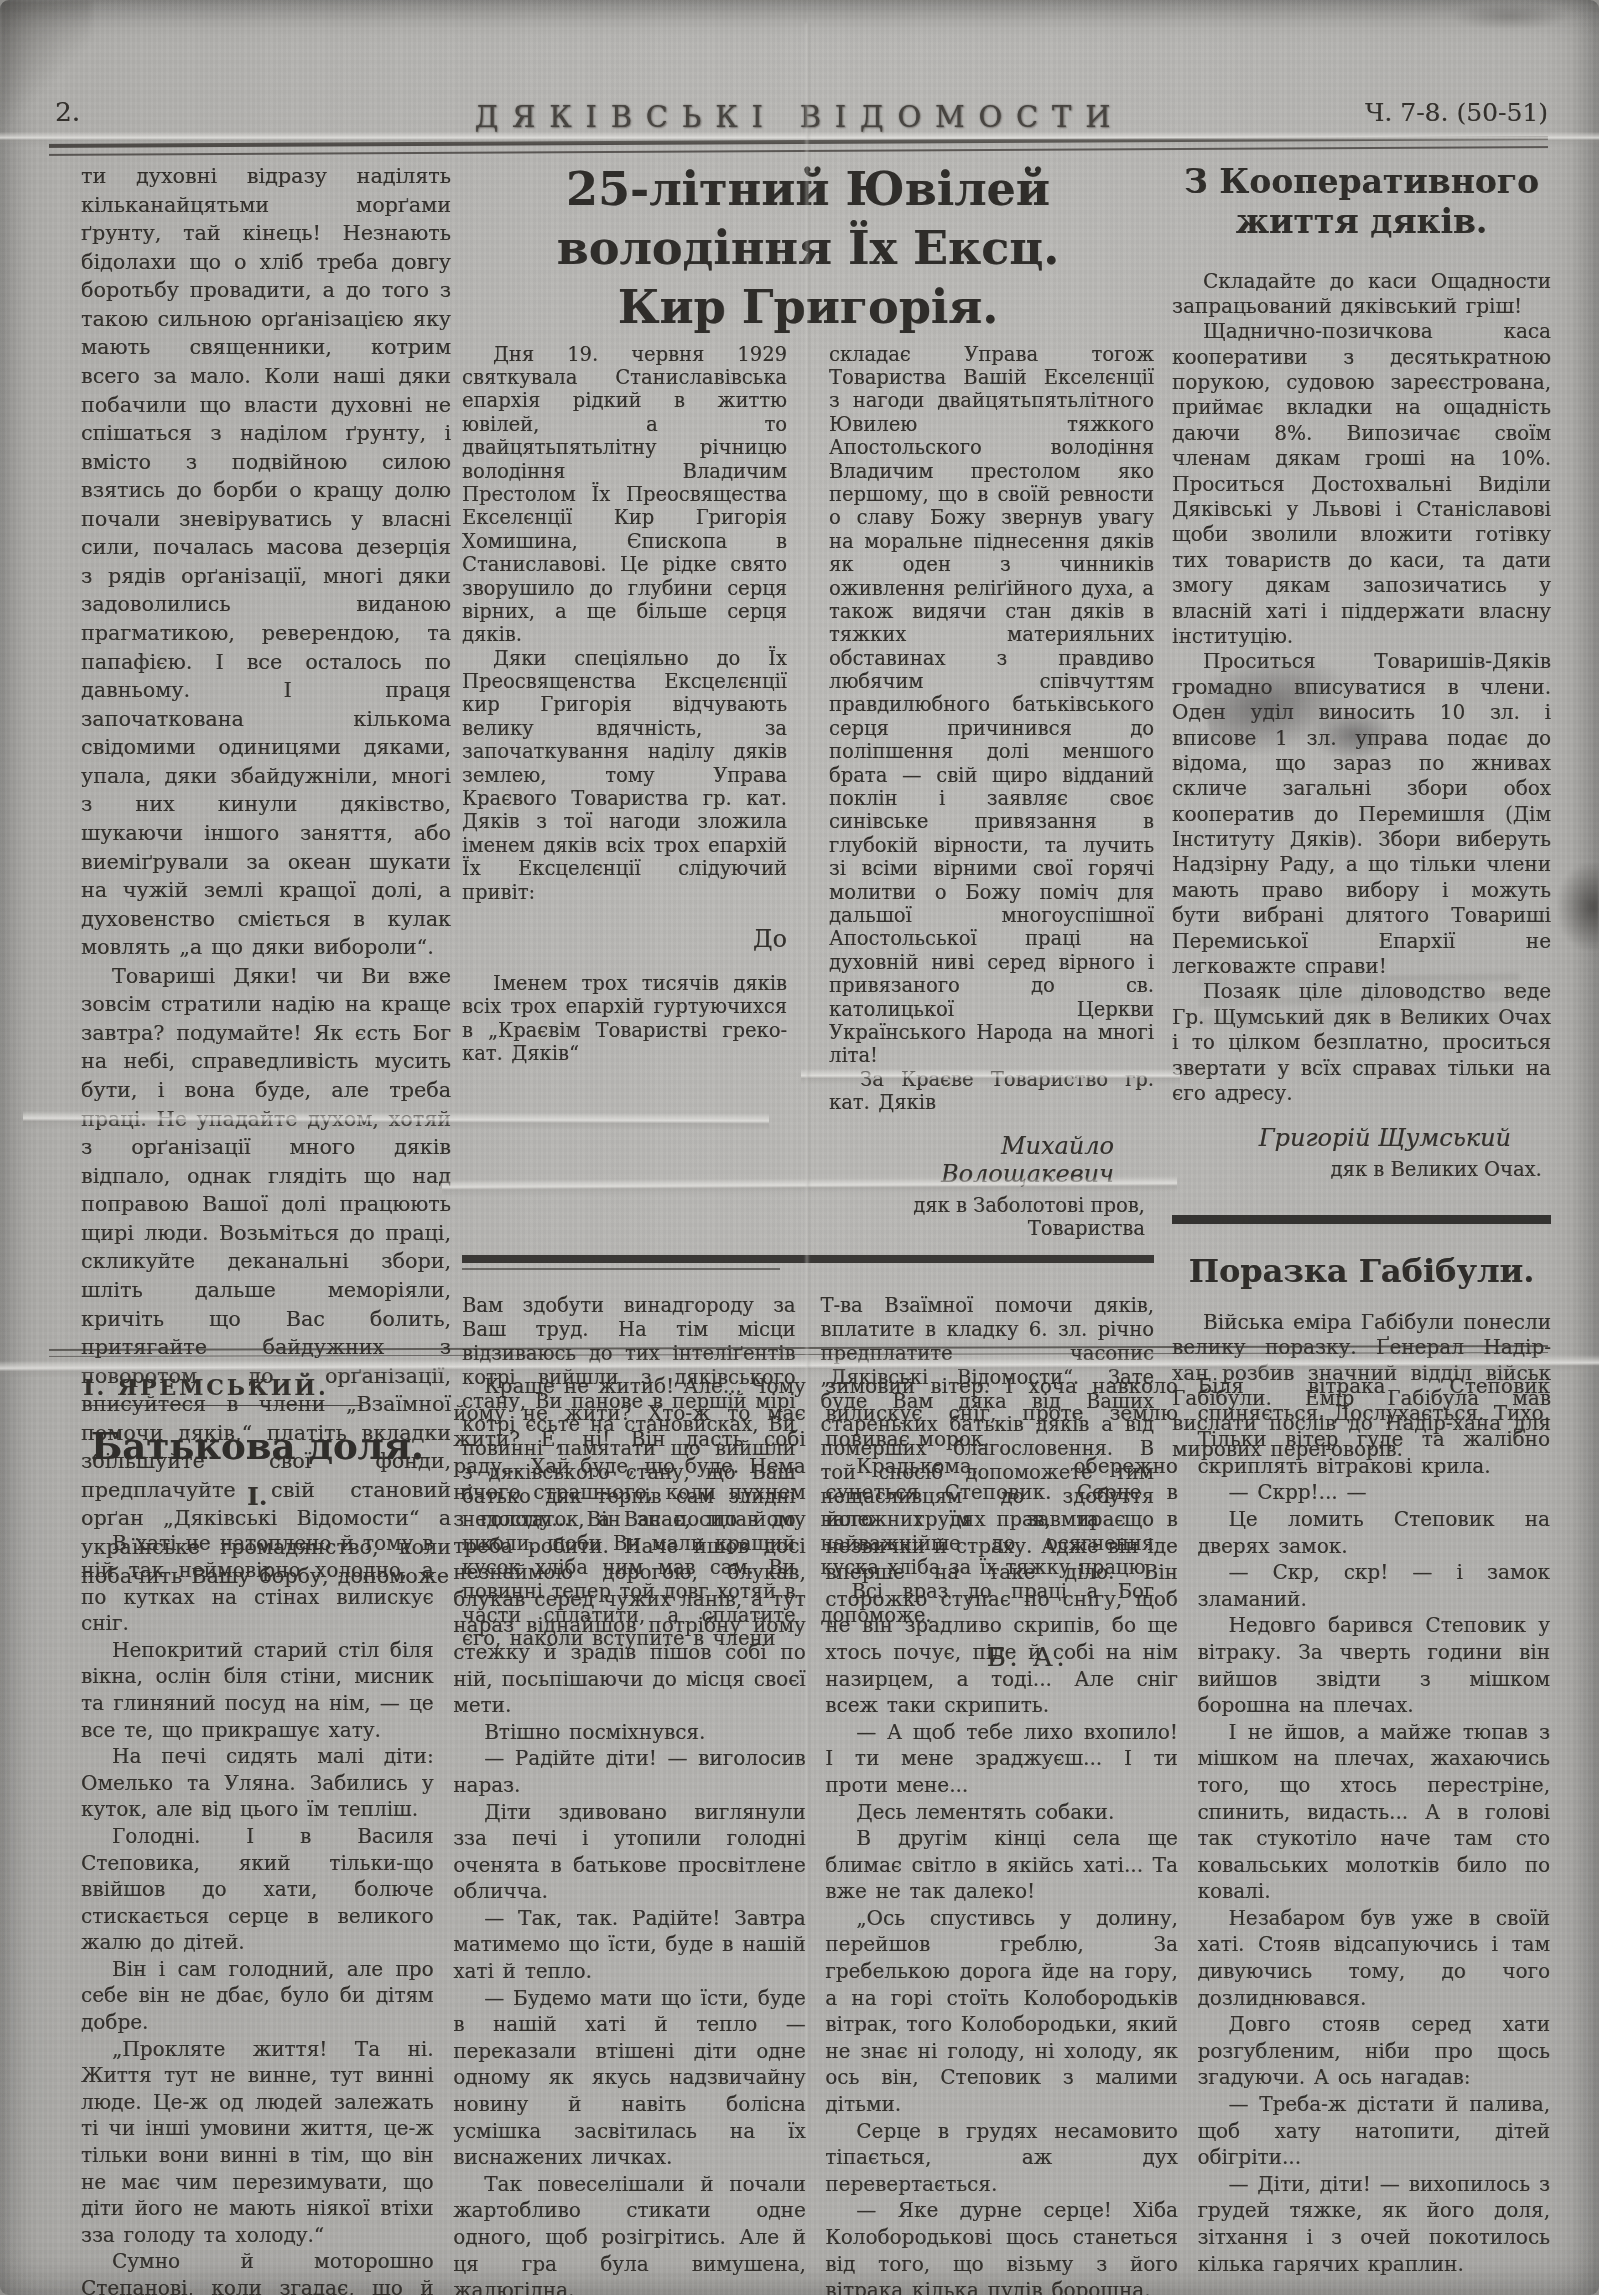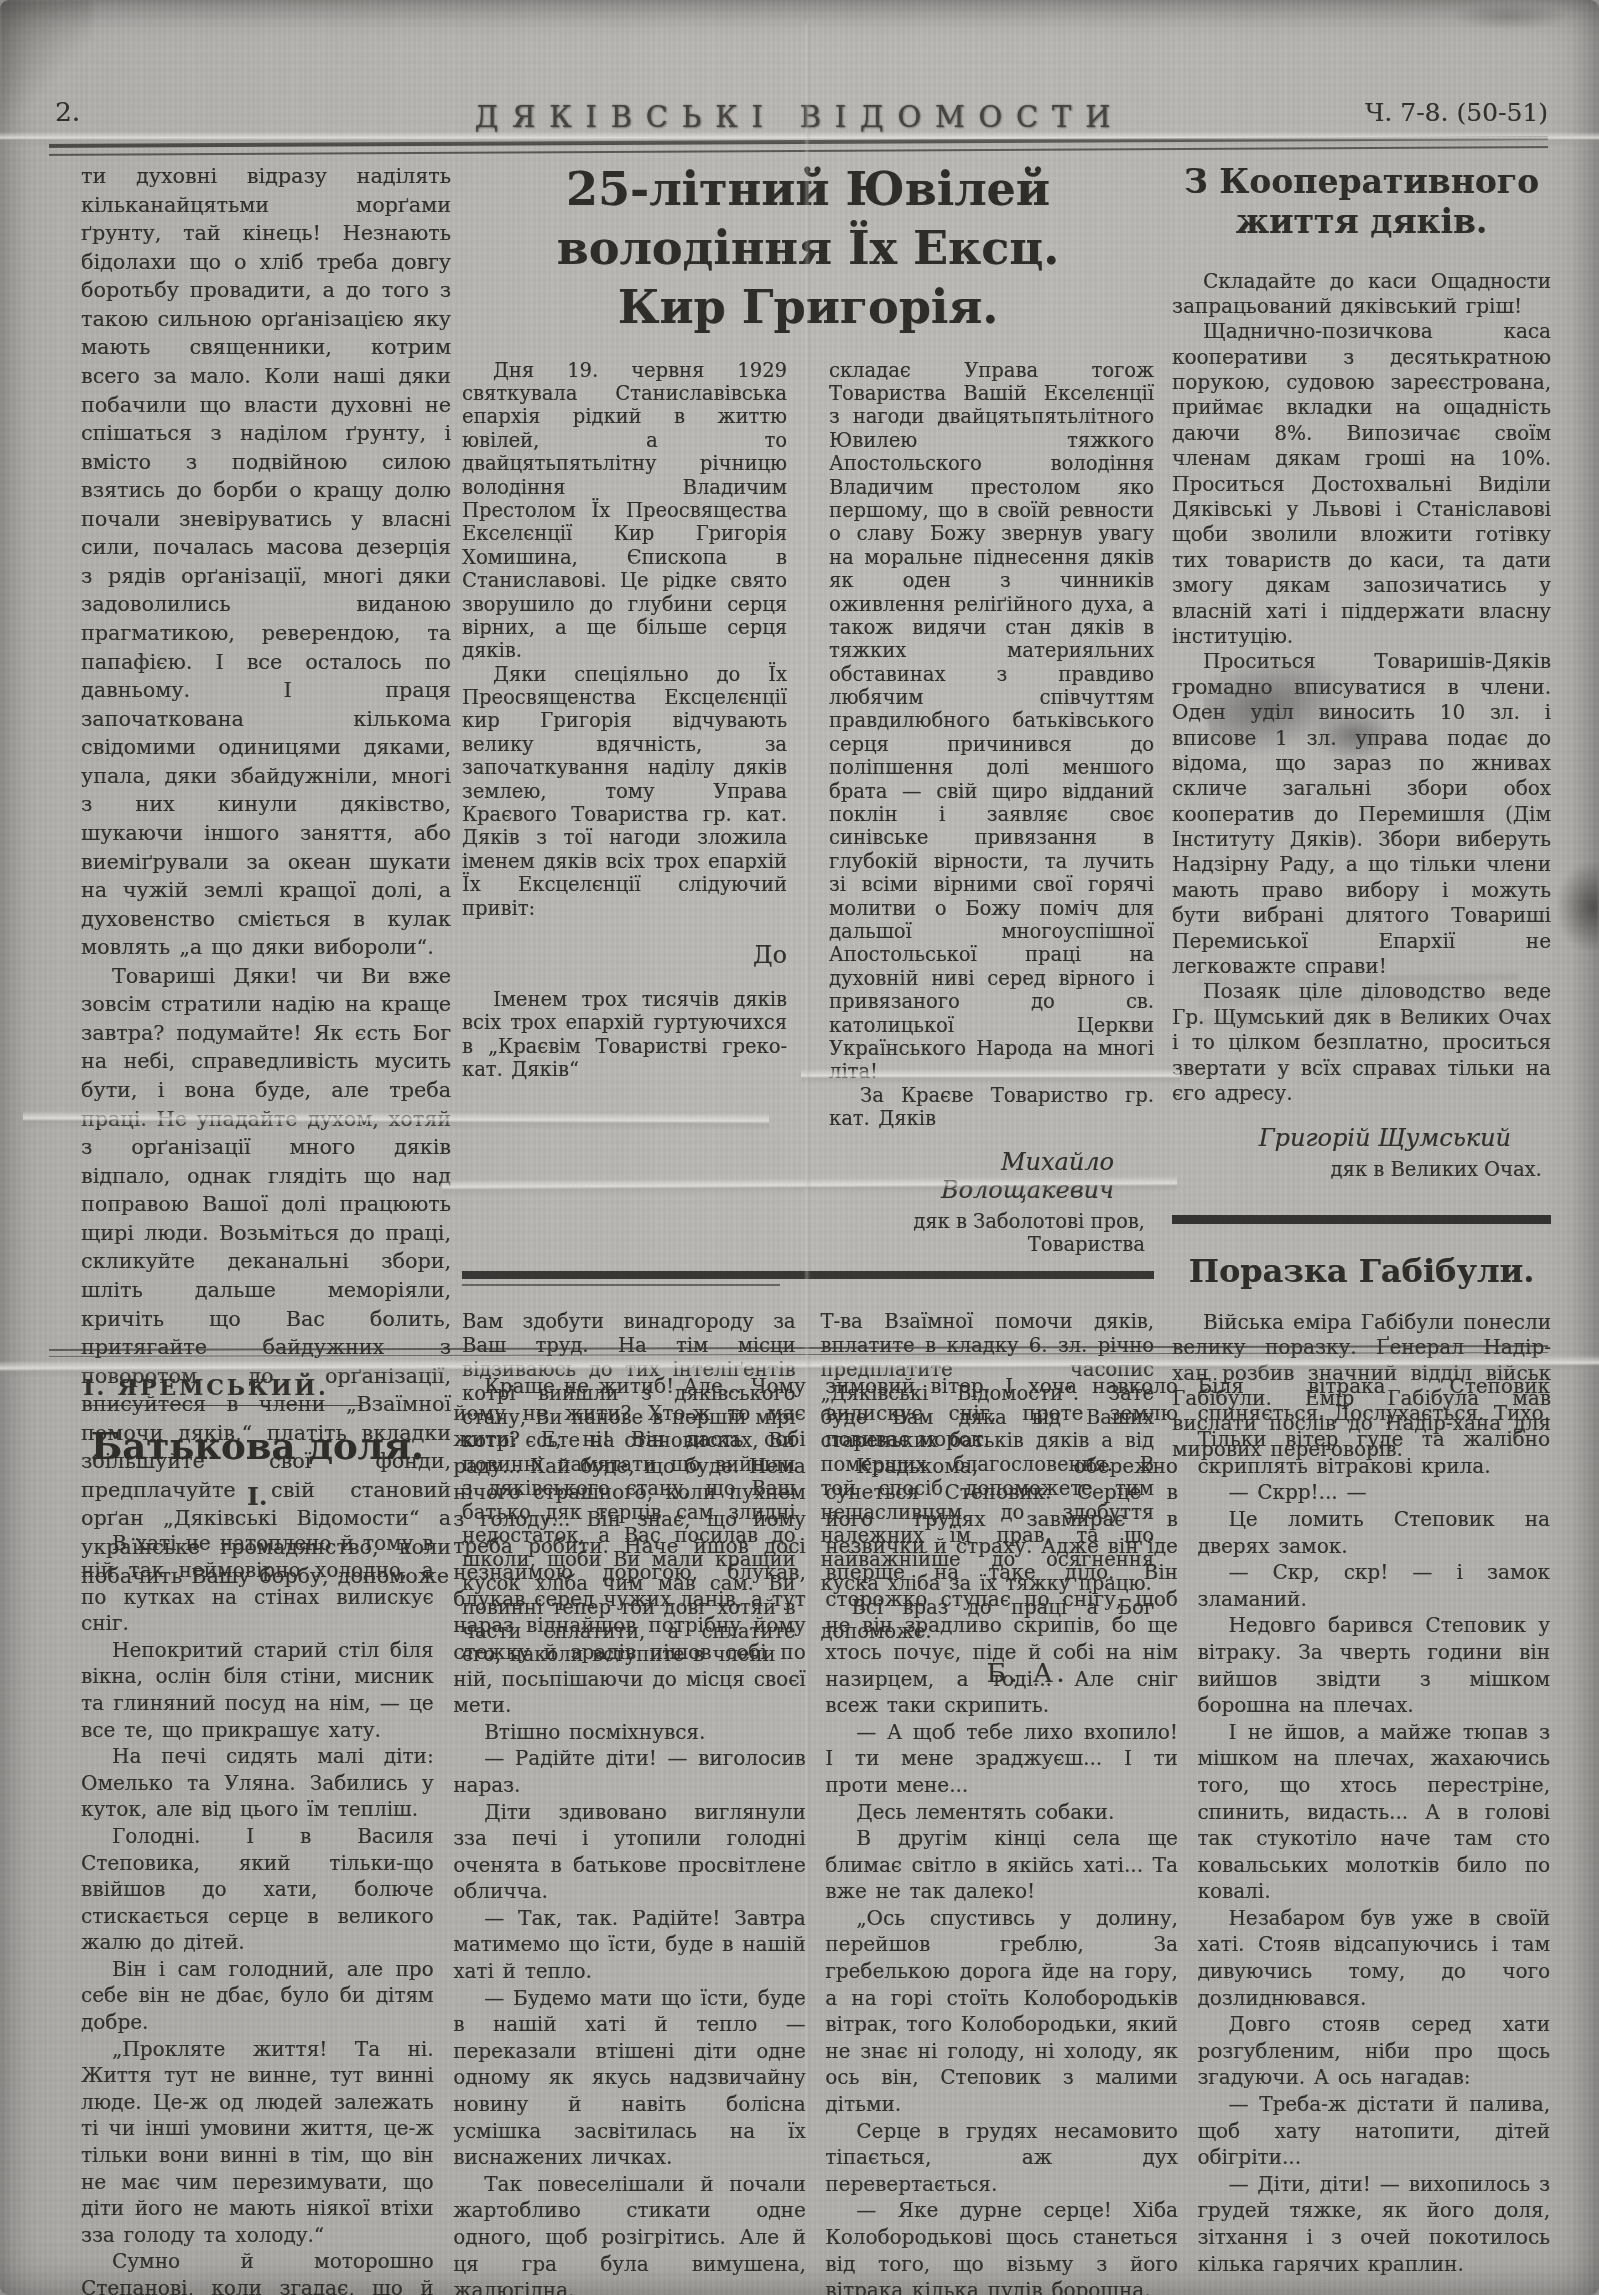--- a/index.html
+++ b/index.html
@@ -34,21 +34,21 @@
     border-top:4px solid rgba(50,47,43,.78);border-bottom:2.9px solid rgba(50,47,43,.7);
     transform:rotate(-0.3deg);filter:blur(0.3px);}
   .rule-bottom{position:absolute;left:49px;top:1347px;width:1499px;height:4.6px;
     border-top:2.3px solid rgba(55,52,48,.68);border-bottom:1.7px solid rgba(55,52,48,.6);
     transform:rotate(-0.15deg);filter:blur(0.3px);}
 
   
   .col-left{position:absolute;left:81px;top:162px;width:370px;font-size:20.7px;line-height:1.38;}
   .mid{position:absolute;left:462px;top:160px;width:692px;}
   .mid-title{text-align:center;font-weight:bold;font-size:46px;line-height:1.28;color:#2f2d2a;}
-  .mid-cols{display:flex;gap:42px;margin-top:22px;font-size:19.5px;line-height:1.2;}
+  .mid-cols{display:flex;gap:42px;margin-top:6px;font-size:19.5px;line-height:1.2;}
   .mid-cols > div{flex:1;min-width:0;}
   .ded-to{text-align:right;font-size:24px;margin:20.7px 0 18.4px;text-indent:0;}
   .ded-line{text-align:center;font-size:23.5px;line-height:1.5;text-indent:0;}
   .ded-line.right{text-align:right;padding-right:31px;}
   .ded-wrap{margin-bottom:19.5px;}
   .sig-name{font-style:italic;font-size:24px;text-align:right;padding-right:40px;margin-top:17px;text-indent:0;}
   .sig-role{font-size:19.5px;text-align:right;padding-right:9.2px;margin-top:4.6px;text-indent:0;}
   .bar{height:8px;background:rgba(40,38,35,.88);filter:blur(0.4px);margin-top:15px;}
   .bar-sub{height:2.3px;background:rgba(40,38,35,.55);width:46%;margin-top:4.6px;}
   .mid-cols2{display:flex;gap:25px;margin-top:24px;font-size:19.5px;line-height:1.22;}

